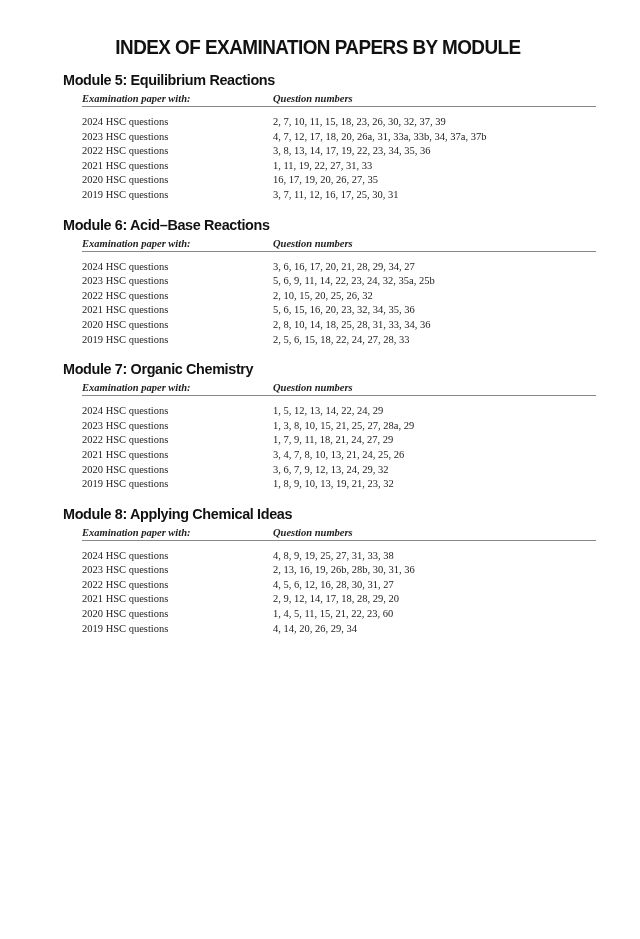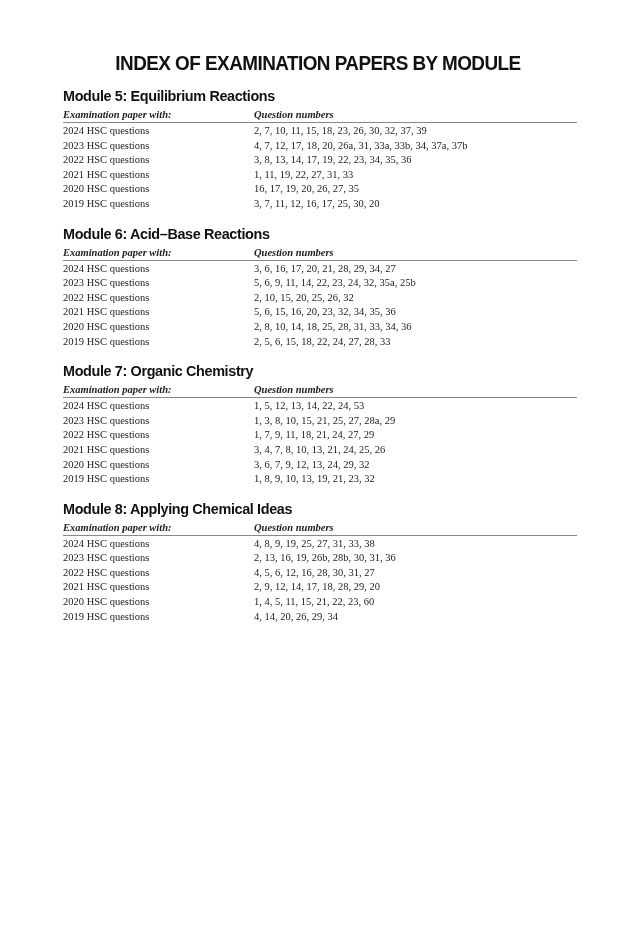--- a/index.html
+++ b/index.html
@@ -10,21 +10,21 @@
     body {
       width: 640px;
       height: 939px;
       position: relative;
       overflow: hidden;
       color: #1a1a1a;
     }
     .page {
       position: absolute;
       left: 63px;
-      top: 50px;
+      top: 34px;
       width: 510px;
     }
     .title {
       font-family: "Liberation Sans", sans-serif;
       font-weight: bold;
       font-size: 21px;
       letter-spacing: -0.6px;
       text-align: center;
       margin: 0 0 10px 0;
       line-height: 26px;
@@ -45,40 +45,41 @@
       color: #111;
       transform: scaleX(0.93);
       transform-origin: left;
     }
     table {
       width: 514px;
       border-collapse: collapse;
       font-family: "Liberation Serif", serif;
       font-size: 10.5px;
       color: #222;
+      margin-left: 19px;
     }
     th {
       font-style: italic;
       font-weight: bold;
       text-align: left;
       padding: 0;
       height: 14px;
       line-height: 14px;
       border-bottom: 1.5px solid #888;
       color: #222;
     }
     td {
       padding: 0;
       height: 14.6px;
       line-height: 14.6px;
       vertical-align: middle;
       white-space: nowrap;
     }
     th.col1, td.col1 { width: 191px; }
-    tr.first td { padding-top: 1px; }
+    tr.first td { padding-top: 8px; }
   </style>
 </head>
 <body>
 
 <div class="page">
   <h1 class="title">INDEX OF EXAMINATION PAPERS BY MODULE</h1>
 
   <section class="module">
     <h2 class="module-heading">Module 5: Equilibrium Reactions</h2>
     <table>
@@ -104,21 +105,21 @@
         <tr>
             <td class="col1">2021 HSC questions</td>
             <td>1, 11, 19, 22, 27, 31, 33</td>
           </tr>
         <tr>
             <td class="col1">2020 HSC questions</td>
             <td>16, 17, 19, 20, 26, 27, 35</td>
           </tr>
         <tr>
             <td class="col1">2019 HSC questions</td>
-            <td>3, 7, 11, 12, 16, 17, 25, 30, 20</td>
+            <td>3, 7, 11, 12, 16, 17, 25, 30, 31</td>
           </tr>
       </tbody>
     </table>
   </section>
 
   <section class="module">
     <h2 class="module-heading">Module 6: Acid–Base Reactions</h2>
     <table>
       <thead>
         <tr>
@@ -160,21 +161,21 @@
     <table>
       <thead>
         <tr>
           <th class="col1">Examination paper with:</th>
           <th>Question numbers</th>
         </tr>
       </thead>
       <tbody>
         <tr class="first">
             <td class="col1">2024 HSC questions</td>
-            <td>1, 5, 12, 13, 14, 22, 24, 53</td>
+            <td>1, 5, 12, 13, 14, 22, 24, 29</td>
           </tr>
         <tr>
             <td class="col1">2023 HSC questions</td>
             <td>1, 3, 8, 10, 15, 21, 25, 27, 28a, 29</td>
           </tr>
         <tr>
             <td class="col1">2022 HSC questions</td>
             <td>1, 7, 9, 11, 18, 21, 24, 27, 29</td>
           </tr>
         <tr>

